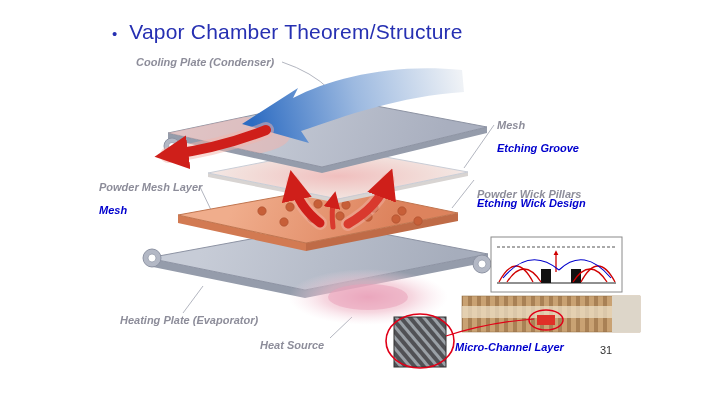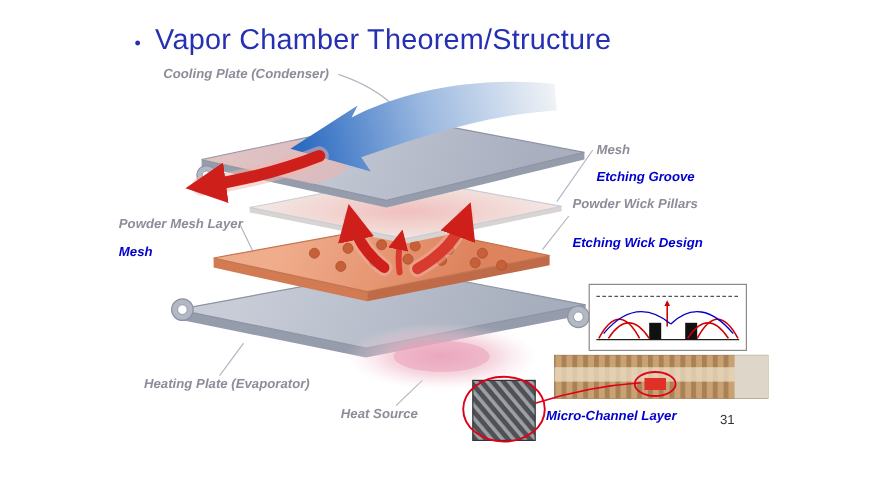--- a/index.html
+++ b/index.html
@@ -1,20 +1,20 @@
 <!DOCTYPE html>
 <html><head>
 <meta charset="utf-8">
 <style>
   html,body{margin:0;padding:0;background:#ffffff;}
   .slide{position:relative;width:728px;height:409px;background:#ffffff;overflow:hidden;
          font-family:"Liberation Sans",sans-serif;}
   .title-row{position:absolute;left:112px;top:20px;display:flex;align-items:baseline;color:#2630b2;}
   .bullet{font-size:15px;margin-right:12px;}
-  .title{font-size:24px;font-weight:400;margin:0;letter-spacing:.2px;text-align:center;}
+  .title{font-size:21px;font-weight:400;margin:0;letter-spacing:.2px;text-align:center;}
   .lbl{position:absolute;font-size:11px;font-weight:bold;color:#8d8d9a;white-space:nowrap;font-style:italic;}
   .lbl.blue{color:#0000cd;}
   .pageno{position:absolute;left:600px;top:344px;font-size:11px;color:#333;}
   svg.diagram{position:absolute;left:0;top:0;}
 </style>
 </head>
 <body>
 
 <div class="slide">
 
@@ -174,22 +174,22 @@
   </svg>
 
   <div class="title-row">
     <span class="bullet">•</span>
     <span class="title">Vapor Chamber Theorem/Structure</span>
   </div>
 
   <div class="lbl" style="left:136px;top:56px">Cooling Plate (Condenser)</div>
   <div class="lbl" style="left:497px;top:119px">Mesh</div>
   <div class="lbl blue" style="left:497px;top:142px">Etching Groove</div>
-  <div class="lbl" style="left:477px;top:164px">Powder Wick Pillars</div>
+  <div class="lbl" style="left:477px;top:188px">Powder Wick Pillars</div>
   <div class="lbl blue" style="left:477px;top:197px">Etching Wick Design</div>
   <div class="lbl" style="left:99px;top:181px">Powder Mesh Layer</div>
   <div class="lbl blue" style="left:99px;top:204px">Mesh</div>
   <div class="lbl" style="left:120px;top:314px">Heating Plate (Evaporator)</div>
-  <div class="lbl" style="left:284px;top:339px">Heat Source</div>
+  <div class="lbl" style="left:260px;top:339px">Heat Source</div>
   <div class="lbl blue" style="left:455px;top:341px">Micro-Channel Layer</div>
 
   <div class="pageno">31</div>
 </div>
 
 </body></html>

